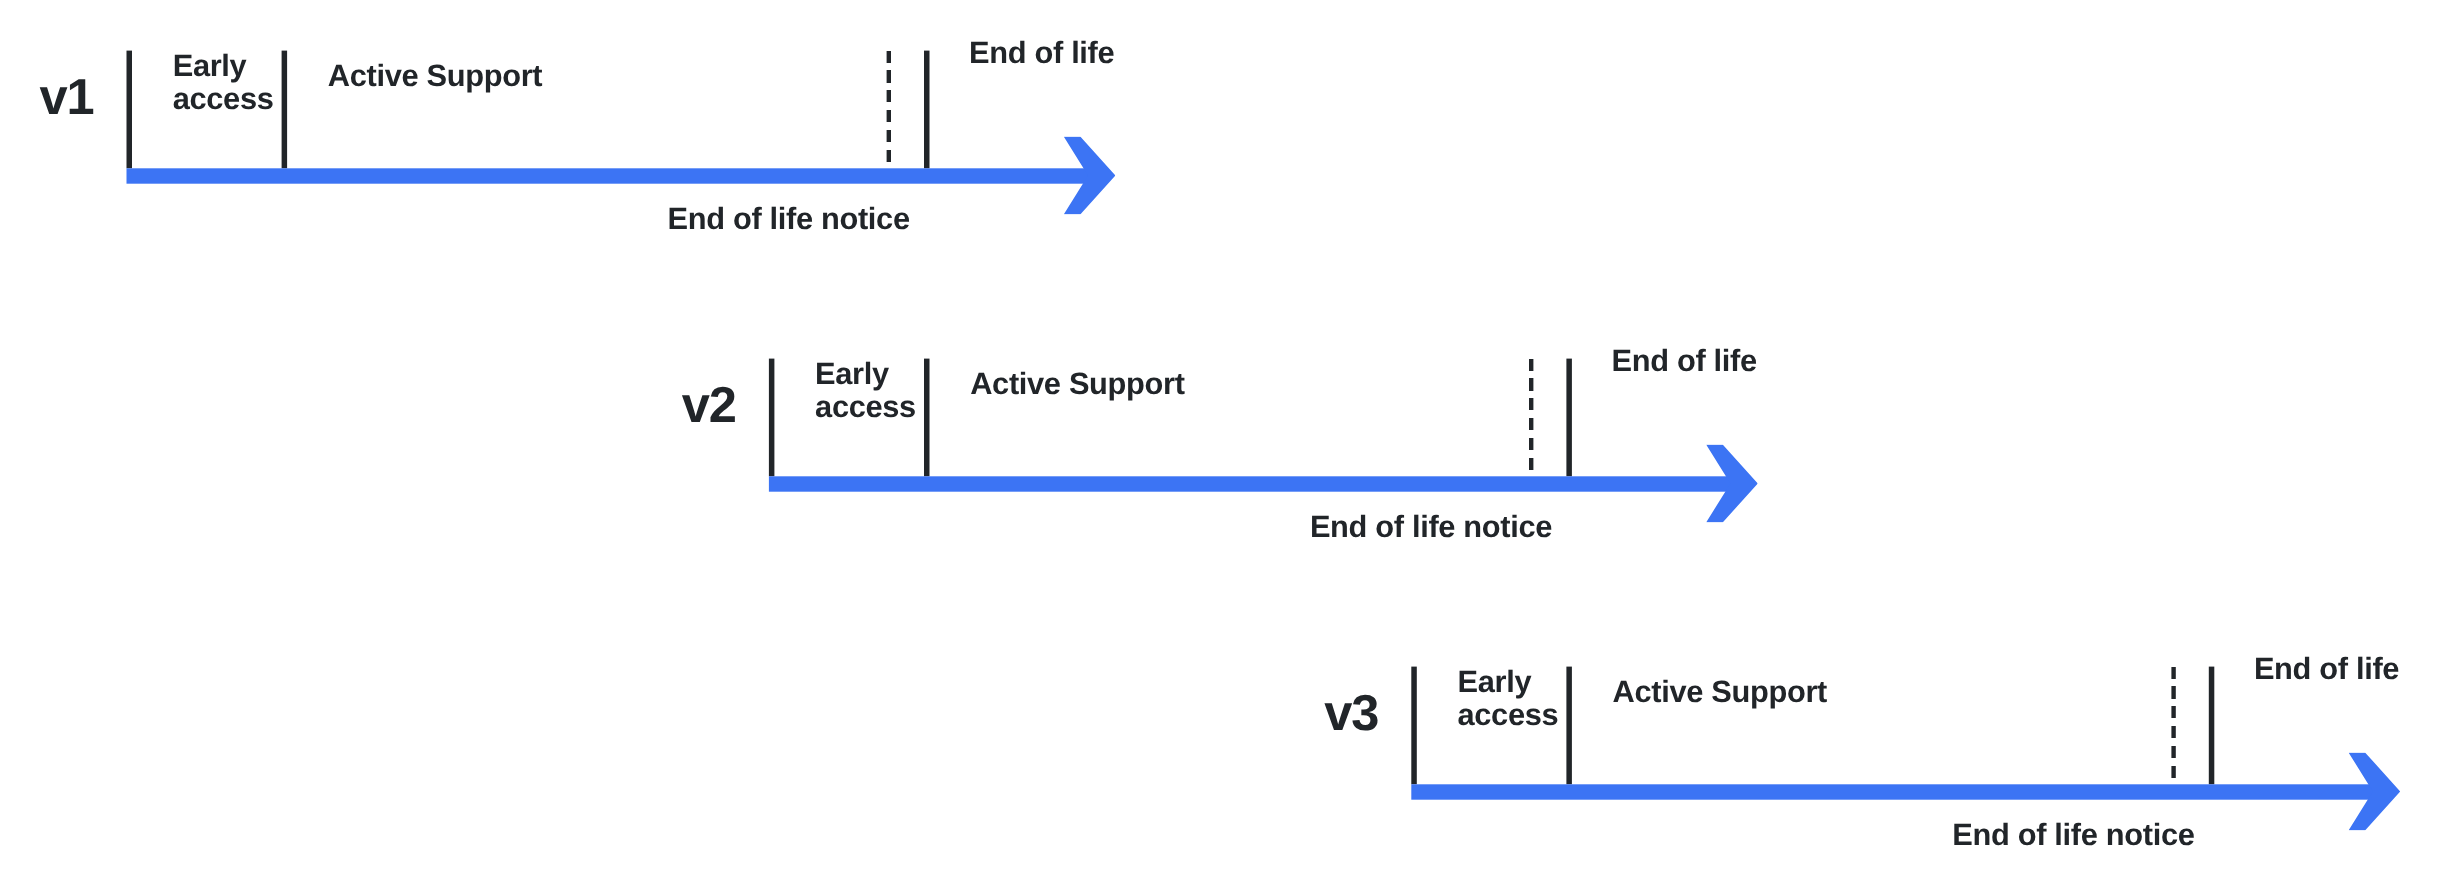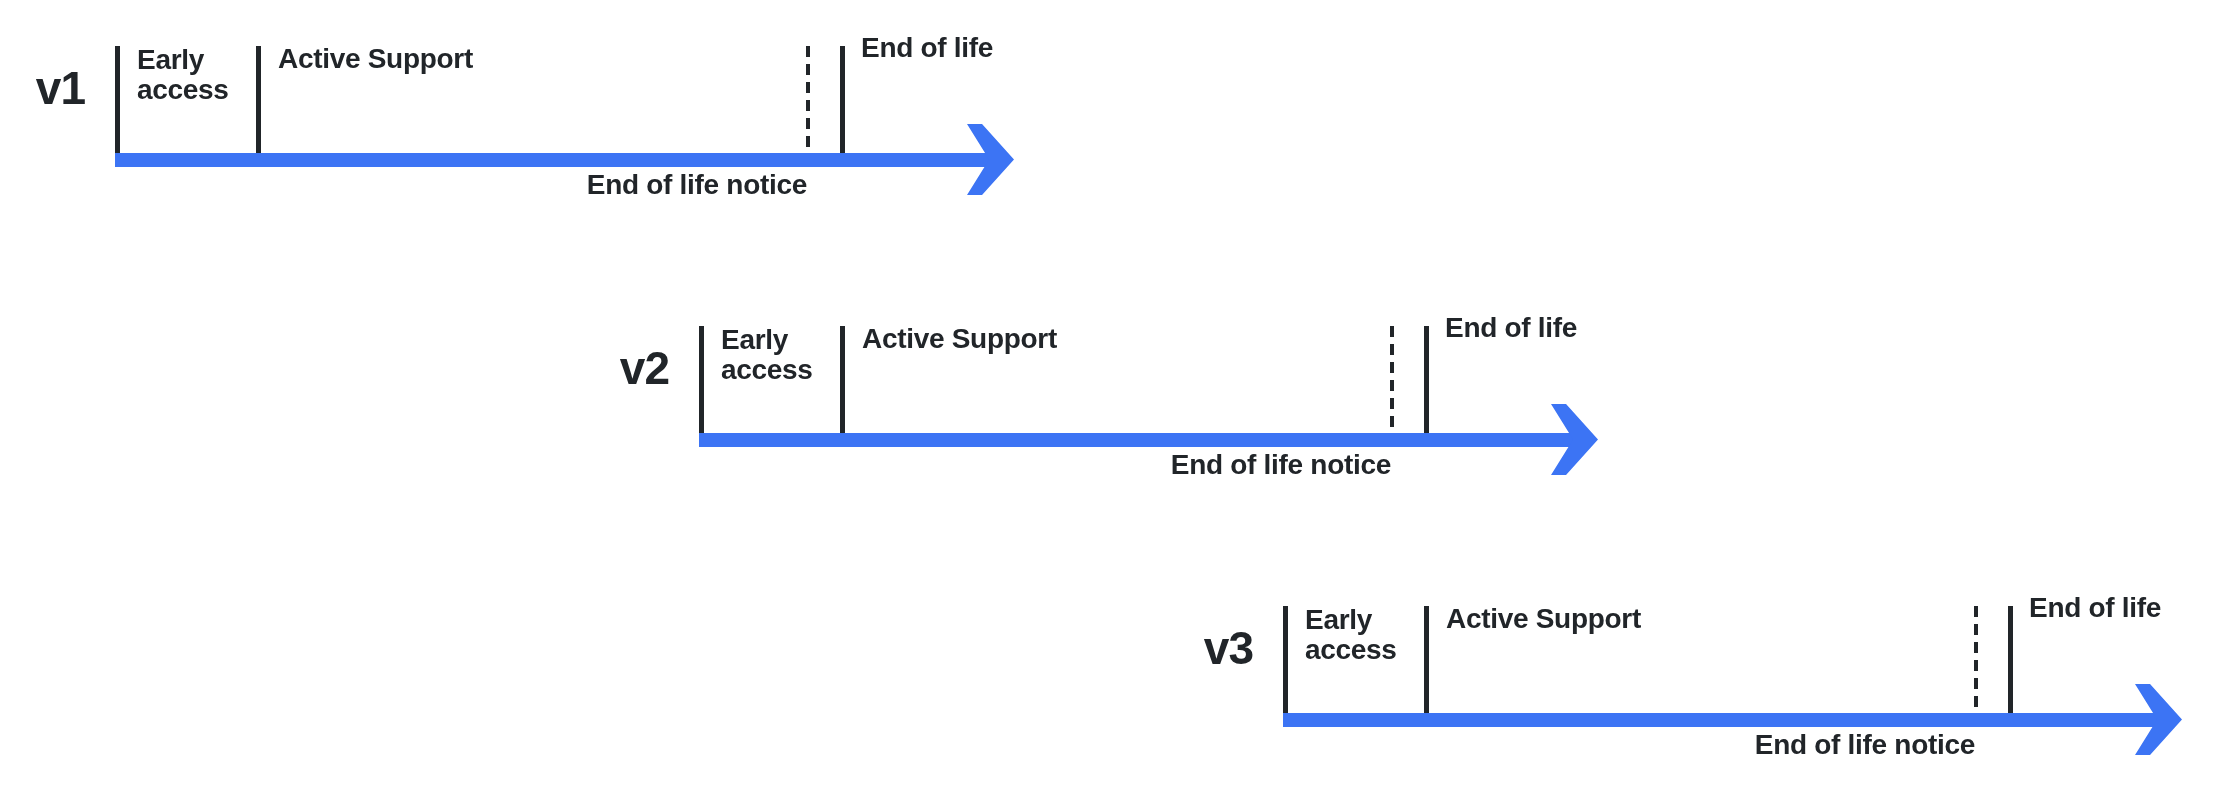--- a/index.html
+++ b/index.html
@@ -46,26 +46,27 @@
     position:absolute;
     left:806px;top:46px;width:4px;height:104px;
     background:repeating-linear-gradient(to bottom, var(--line) 0 11px, transparent 11px 18px);
   }
   .label{
     position:absolute;
     font-size:28px;line-height:30px;
     font-weight:700;
     letter-spacing:-0.3px;
     white-space:pre-line;
+    margin-left:20px;
   }
   .label-early{left:137px;top:45px;width:115px;}
-  .label-active{left:278px;top:44px;width:420px;white-space:nowrap;}
+  .label-active{left:278px;top:54px;width:420px;white-space:nowrap;}
   .label-eol{left:861px;top:33px;width:200px;white-space:nowrap;}
   .notice{
-    left:450px;top:170px;width:357px;
+    left:450px;top:184px;width:357px;
     text-align:right;white-space:nowrap;
   }
   .bar{
     position:absolute;
     left:115px;top:153px;width:882px;height:14px;
     background:var(--accent);
   }
   .head{
     position:absolute;
     left:967px;top:124px;width:47px;height:71px;

